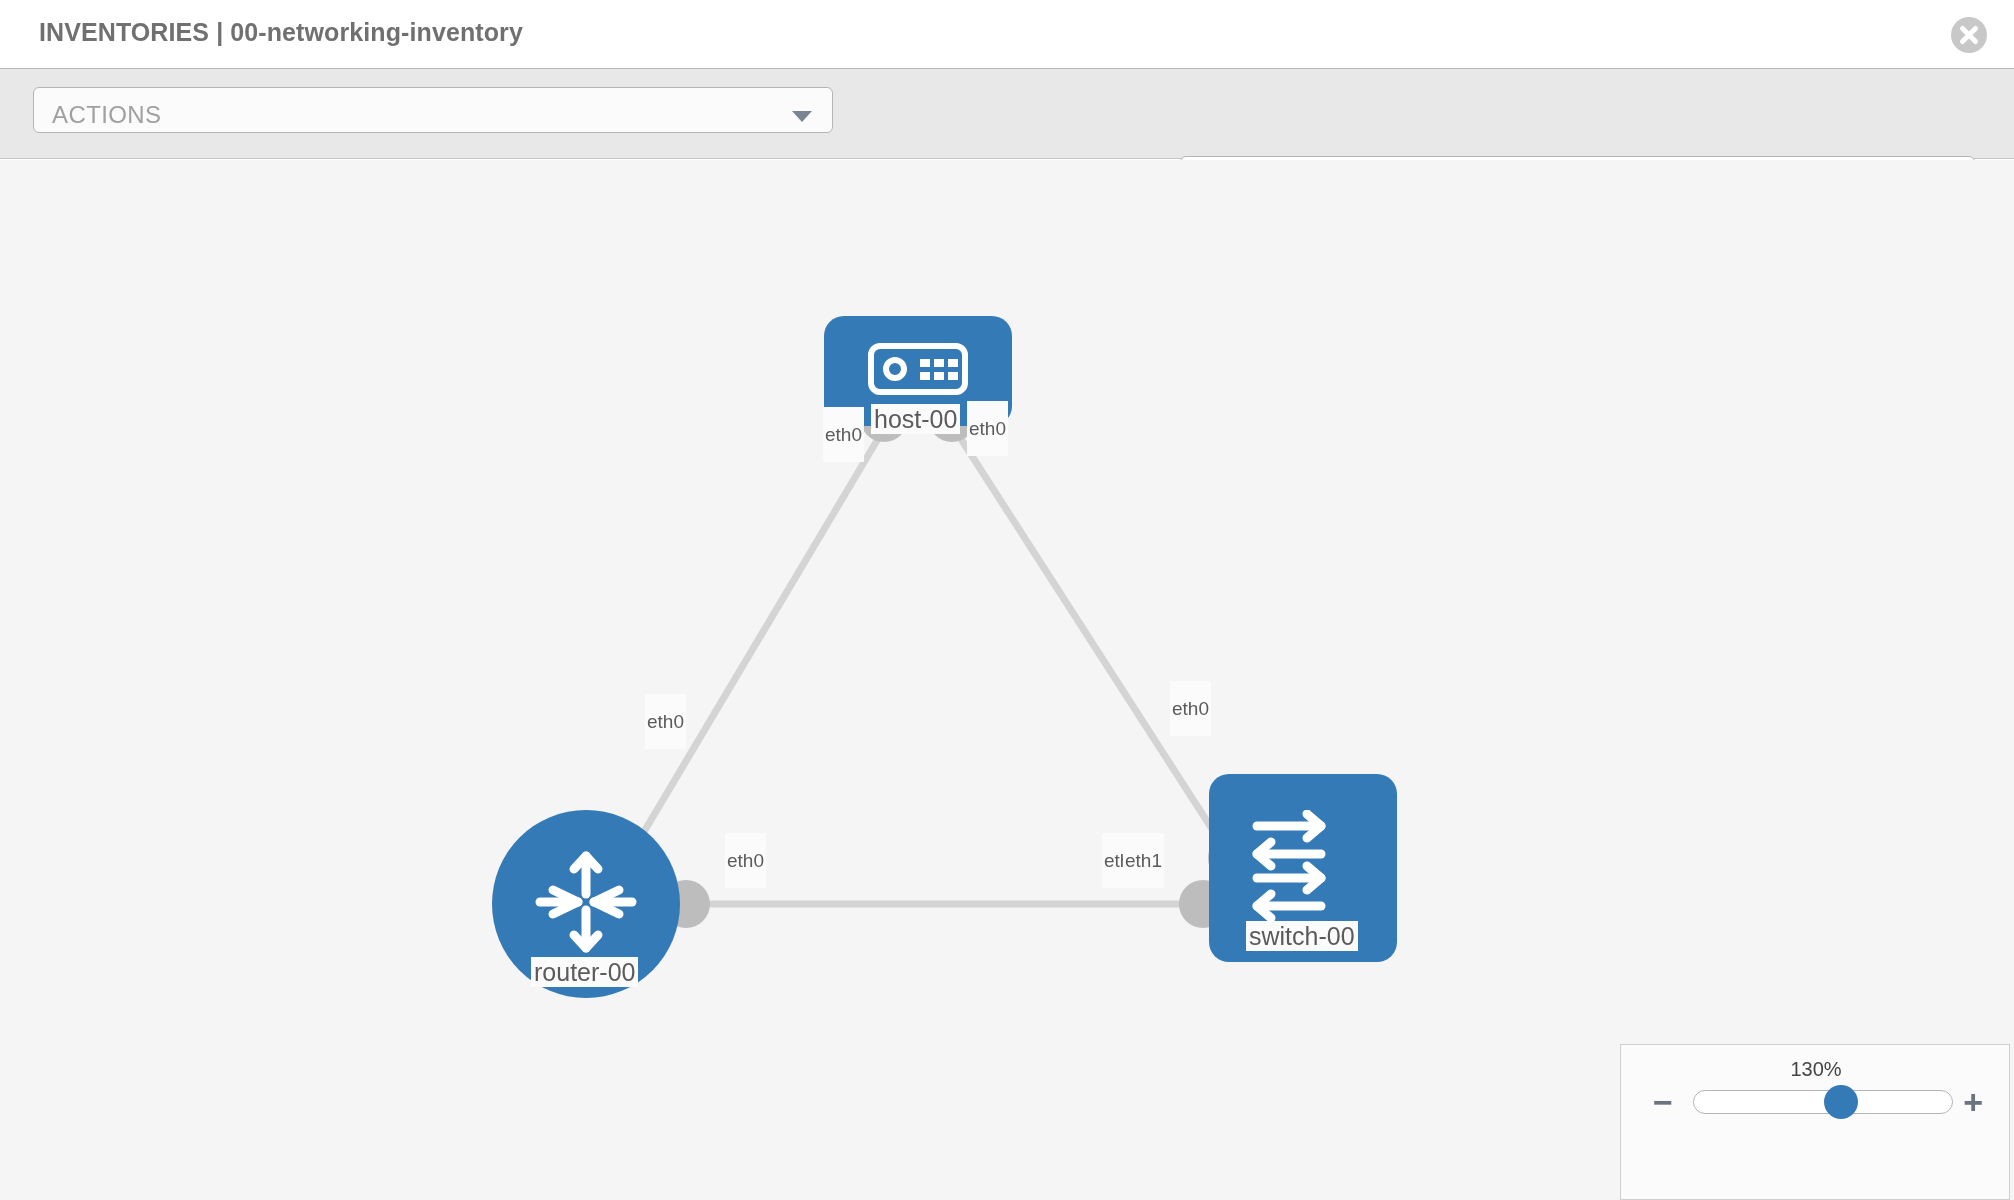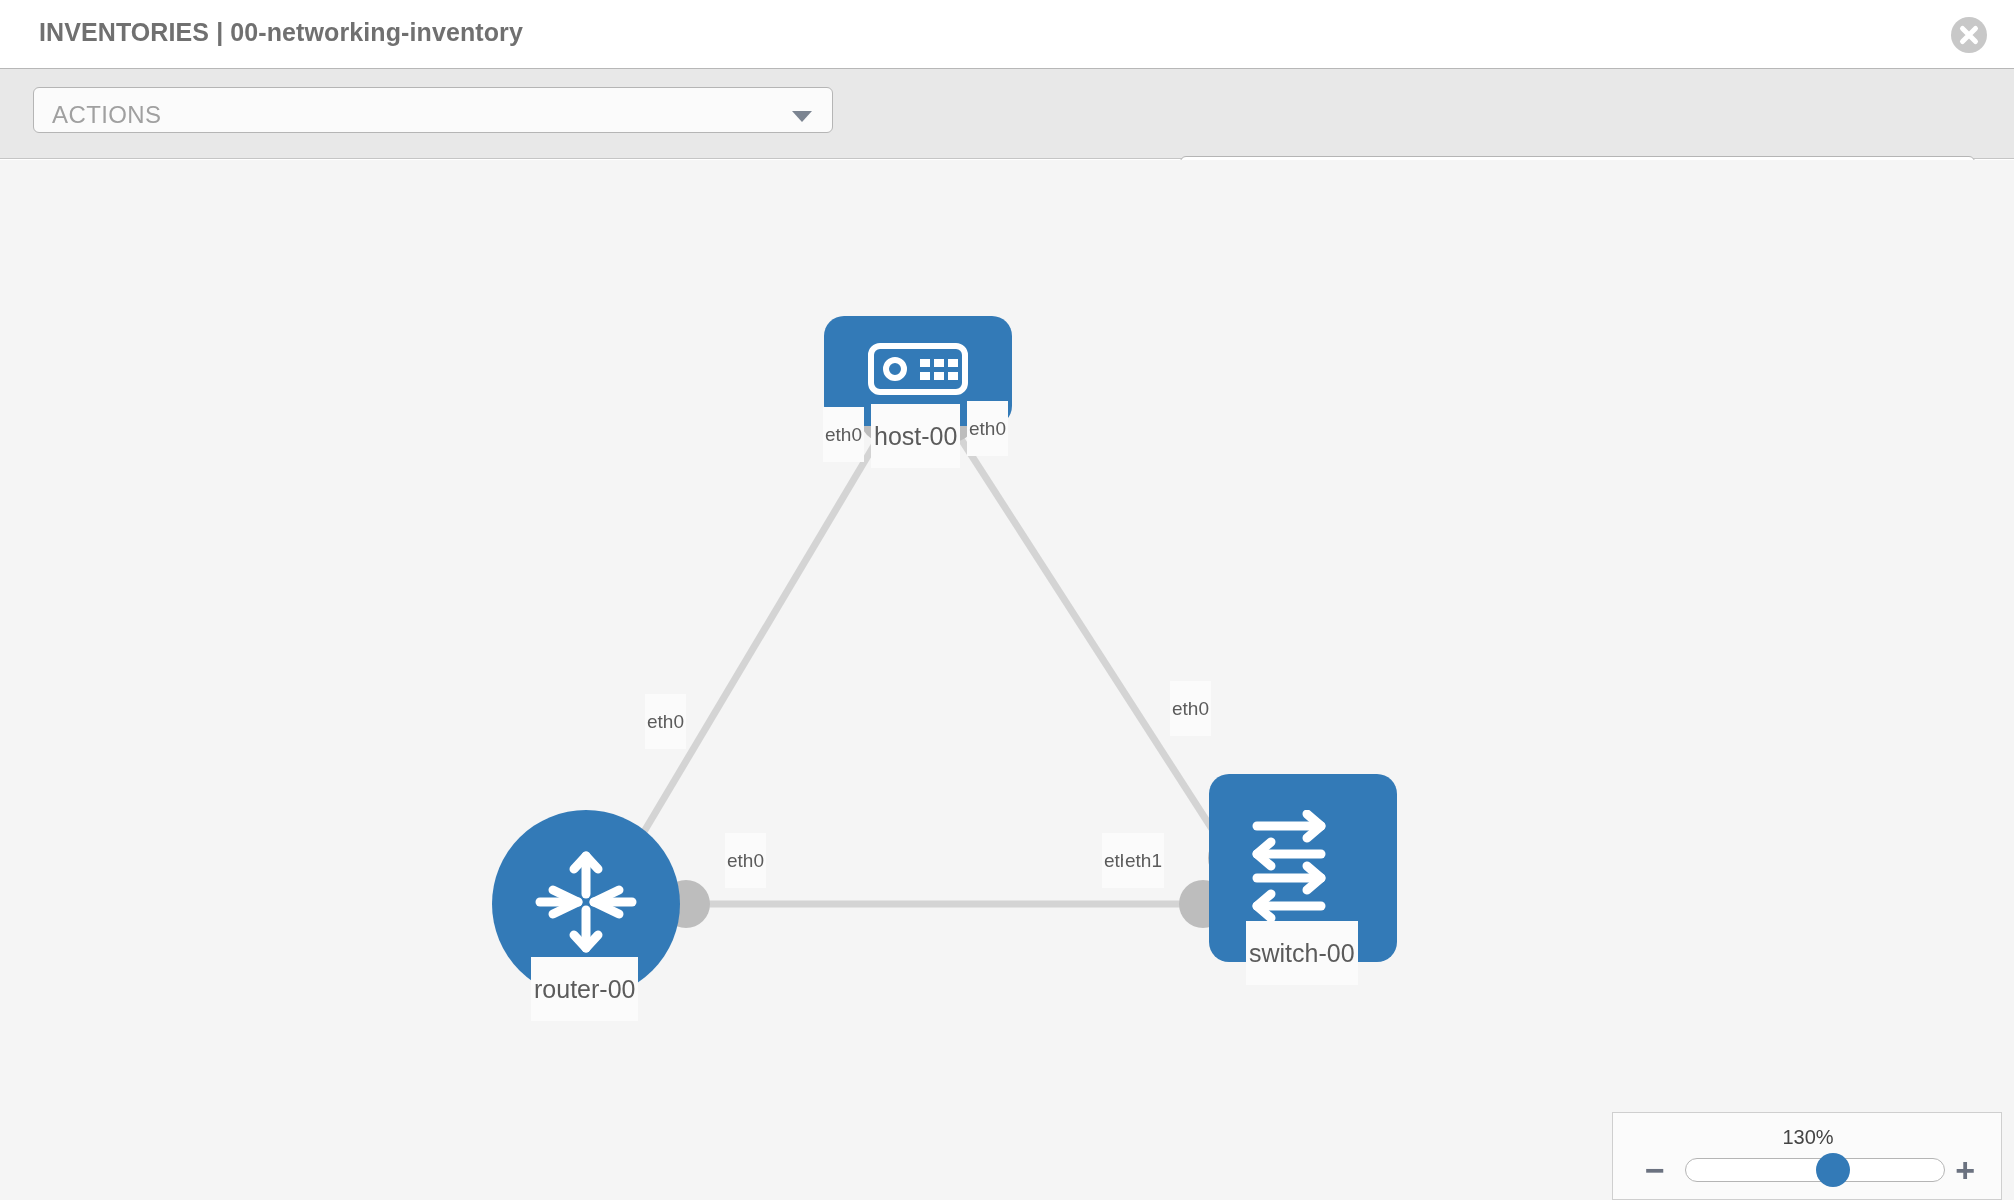--- a/index.html
+++ b/index.html
@@ -150,21 +150,21 @@
   }
   .node-shape.rounded { border-radius: 20px; }
   .node-shape.circle  { border-radius: 50%; }
 
   .node-label {
     position: absolute;
     font-size: 25px;
     color: #5b5b5b;
     background: #fbfbfb;
     white-space: nowrap;
-    padding: 17px 3px;
+    padding: 0 3px;
     line-height: 30px;
   }
 
   
   #node-host   { left: 824px; top: 156px; width: 188px; height: 110px; }
   #node-host .node-shape { left: 0; top: 0; width: 188px; height: 110px; }
   #node-host .node-label { left: 47px; top: 88px; }
 
   #node-router { left: 492px; top: 650px; width: 188px; height: 188px; }
   #node-router .node-shape { left: 0; top: 0; width: 188px; height: 188px; }
@@ -187,24 +187,24 @@
     color: #5b5b5b;
     background: #fbfbfb;
     white-space: nowrap;
     padding: 16px 2px;
     line-height: 23px;
   }
 
   
   .zoom-panel {
     position: absolute;
-    right: 12px;
+    right: 4px;
     bottom: 0;
     width: 390px;
-    height: 88px;
+    height: 156px;
     background: #fbfbfb;
     border: 1px solid #cfcfcf;
   }
   .zoom-value {
     position: absolute;
     top: 13px;
     left: 0;
     width: 390px;
     text-align: center;
     font-size: 20px;

